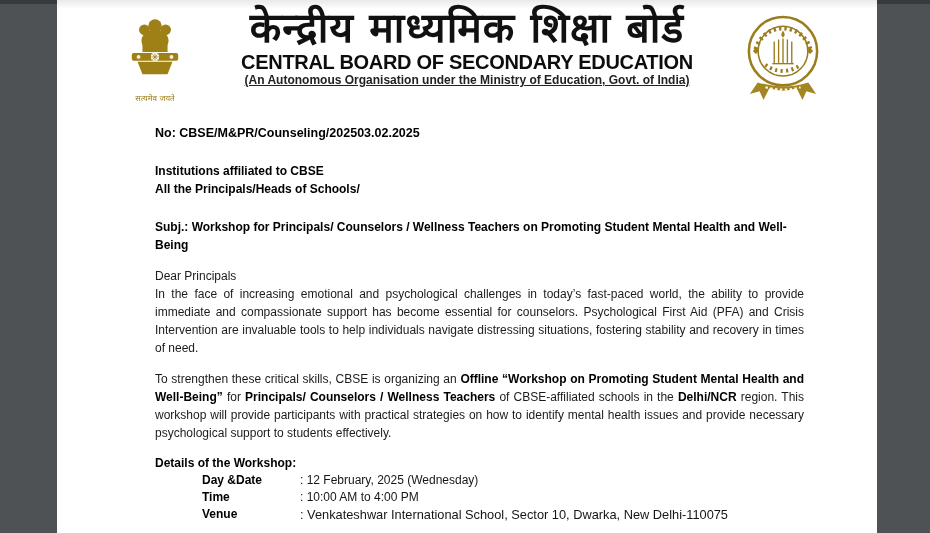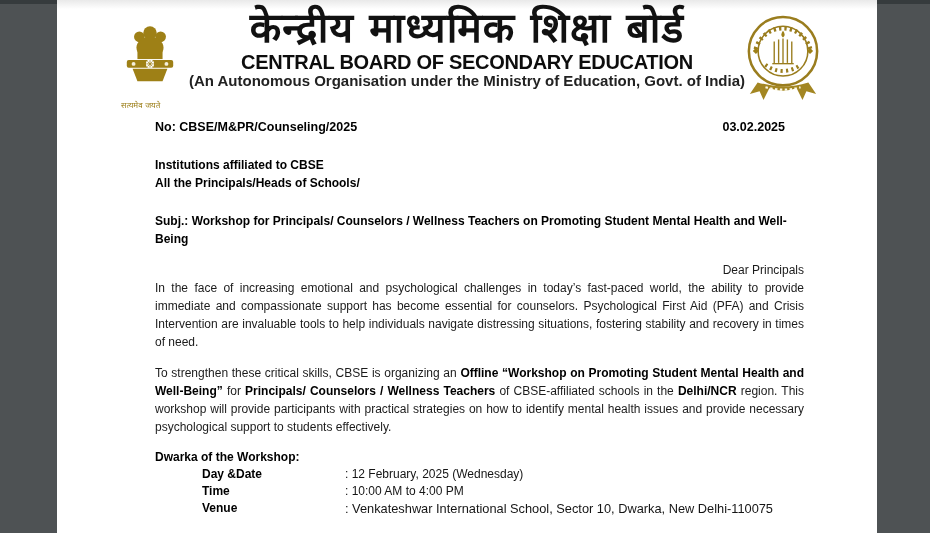--- a/index.html
+++ b/index.html
@@ -16,21 +16,21 @@
   }
   .paper{
     position:absolute; top:0; left:57px; width:820px; height:533px;
     background:linear-gradient(#e9e9e9 0, #ffffff 9px);
     z-index:2;
   }
 
   
   .letterhead{ position:relative; text-align:center; padding-top:9px; height:108px; }
   .emblem-wrap{
-    position:absolute; left:64px; top:23px; width:68px; text-align:left;
+    position:absolute; left:64px; top:16px; width:68px; text-align:center;
   }
   .emblem-caption{
     font-size:8px; color:#9a7c14; line-height:9px; margin-top:-2px;
     font-family:"DejaVu Sans", sans-serif;
   }
   .seal-wrap{
     position:absolute; right:54px; top:12px; width:80px; text-align:center;
   }
   .hindi-title{
     font-size:41px; line-height:38px; font-weight:bold; color:#111;
@@ -38,39 +38,39 @@
   }
   .hindi-sub{
     font-size:12px; line-height:15px; font-weight:bold; color:#222;
     font-family:"DejaVu Sans", sans-serif;
   }
   .en-title{
     margin-top:3px; font-size:20px; line-height:24px; font-weight:bold; color:#0d0d0d;
     letter-spacing:-0.3px;
   }
   .en-sub{
-    font-size:15px; line-height:13px; font-weight:bold; color:#222;
+    font-size:12px; line-height:13px; font-weight:bold; color:#222;text-decoration:underline;
   }
 
   
   .content{
     padding:0 73px 0 98px;
     font-size:12px; line-height:18px; color:#1b1b1b;
   }
-  .ref-row{ display:flex; justify-content:space-between; margin-top:11px;
+  .ref-row{ display:flex; margin-top:17px;
     font-size:12.5px; font-weight:bold; color:#000; line-height:16px; }
   .ref-date{ margin-right:19px; }
   .address{ margin-top:21px; font-weight:bold; color:#000; }
   .subject{ margin-top:20px; font-weight:bold; color:#000; }
-  .salutation{ margin-top:13px;text-align:right; }
+  .salutation{ margin-top:13px; }
   .para{ text-align:justify; }
   .para2{ margin-top:13px; }
   .b{ font-weight:bold; color:#000; }
   .details-heading{ margin-top:12px; font-weight:bold; color:#000; }
-  .detail-row{ display:flex; line-height:17px;gap:45px; }
+  .detail-row{ display:flex; line-height:17px; }
   .detail-label{ margin-left:47px; width:98px; font-weight:bold; color:#000; flex:0 0 auto; }
   .detail-value{ color:#151515; }
   .detail-value.alt{ font-size:12.8px; }
 
   svg .gold-s{ stroke:#9a7d1e; fill:none; }
   svg .gold-f{ fill:#9e8016; }
 </style>
 </head>
 <body>
 
@@ -143,21 +143,21 @@
       </div>
 
       <div class="subject">Subj.: Workshop for Principals/ Counselors / Wellness Teachers on Promoting Student Mental Health and Well-Being</div>
 
       <div class="salutation">Dear Principals</div>
 
       <div class="para">In the face of increasing emotional and psychological challenges in today’s fast-paced world, the ability to provide immediate and compassionate support has become essential for counselors. Psychological First Aid (PFA) and Crisis Intervention are invaluable tools to help individuals navigate distressing situations, fostering stability and recovery in times of need.</div>
 
       <div class="para para2"><span>To strengthen these critical skills, CBSE is organizing an </span><span class="b">Offline “Workshop on Promoting Student Mental Health and Well-Being”</span><span> for </span><span class="b">Principals/ Counselors / Wellness Teachers</span><span> of CBSE-affiliated schools in the </span><span class="b">Delhi/NCR</span><span> region. This workshop will provide participants with practical strategies on how to identify mental health issues and provide necessary psychological support to students effectively.</span></div>
 
-      <div class="details-heading">Dwarka of the Workshop:</div>
+      <div class="details-heading">Details of the Workshop:</div>
 
       <div class="detail-row">
         <span class="detail-label">Day &amp;Date</span>
         <span class="detail-value">: 12 February, 2025 (Wednesday)</span>
       </div>
       <div class="detail-row">
         <span class="detail-label">Time</span>
         <span class="detail-value">: 10:00 AM to 4:00 PM</span>
       </div>
       <div class="detail-row">

